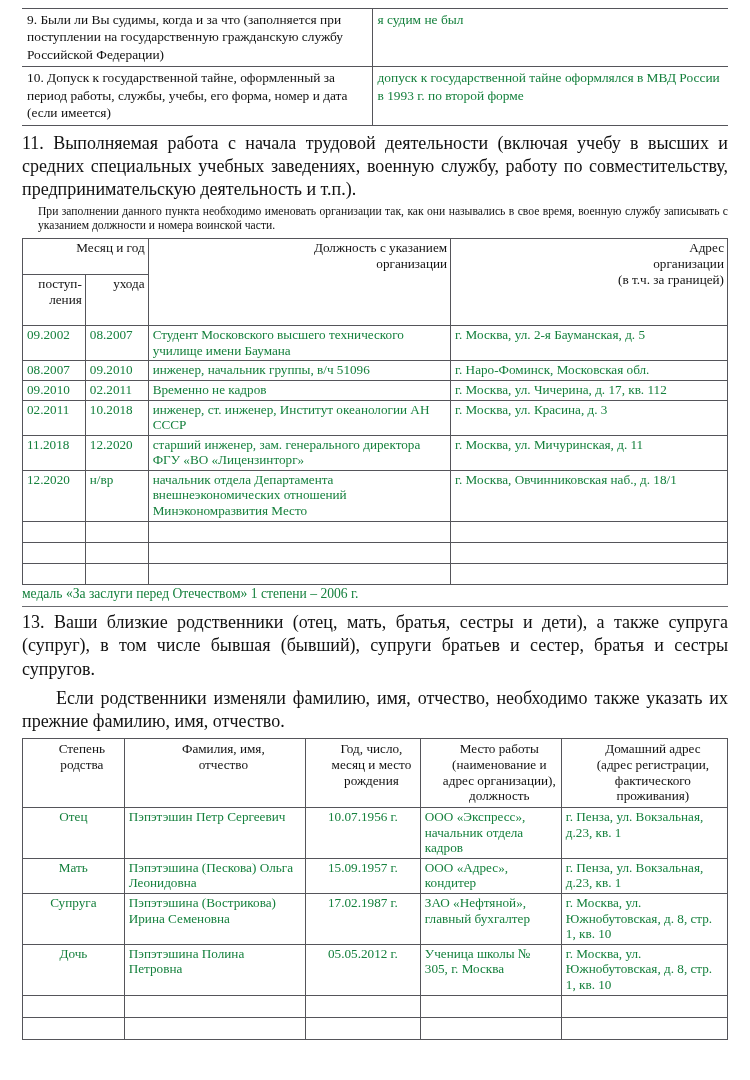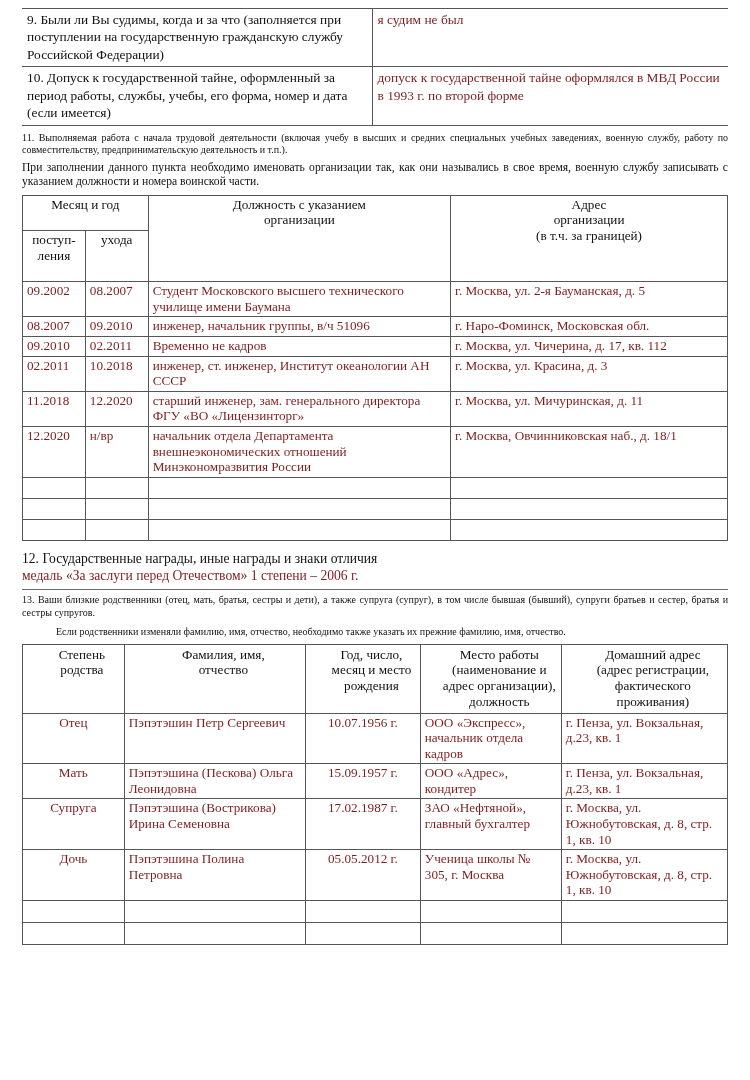--- a/index.html
+++ b/index.html
@@ -36,71 +36,71 @@
   table.grid td, table.grid th {
     border: 1px solid #55555a;
     vertical-align: top;
     padding: 1px 4px 2px 4px;
     font-size: 13.2px;
     line-height: 1.18;
     font-weight: normal;
     text-align: left;
   }
   .filled {
-    color: #7f1d1d;
+    color: #15803d;
   }
 
   
   table.qa td {
     font-size: 13.4px;
     line-height: 1.30;
     padding: 2px 5px 3px 5px;
   }
   table.qa {
     border-top: 1.6px solid #55555a;
     border-bottom: 1.6px solid #55555a;
   }
   table.qa td.q { border-left: none; }
   table.qa td.a { border-right: none; }
 
   
   .para {
-    font-size: 10px;
+    font-size: 18px;
     line-height: 1.29;
     text-align: justify;
     margin: 6px 0 0 0;
     font-family: Liberation Serif, serif;
   }
   .para.indent { text-indent: 34px; }
   .para-small {
     font-size: 11.6px;
     line-height: 1.22;
     text-align: justify;
-    margin: 4px 0 0 0;
+    margin: 4px 0 0 16px;
   }
   .sec-line {
     font-size: 13.6px;
     line-height: 1.30;
     margin: 0;
   }
   .hr {
     border: none;
     border-top: 1.4px solid #6b6b70;
     margin: 4px 0 0 0;
     height: 0;
   }
 
   
   table.work { margin-top: 5px; }
   table.work col.c1 { width: 54px; }
   table.work col.c2 { width: 54px; }
   table.work col.c3 { width: 260px; }
   table.work col.c4 { width: 238px; }
   table.work td.hd {
-    text-align: center;
+    text-align: right;
     font-size: 13.2px;
     line-height: 1.18;
     padding: 1px 3px 18px 3px;
   }
   table.work td.d {
     text-align: left;
     white-space: nowrap;
   }
   table.work tr.blank td { height: 17px; }
 
@@ -201,21 +201,21 @@
         </tr>
         <tr>
           <td class="d filled">11.2018</td>
           <td class="d filled">12.2020</td>
           <td class="filled">старший инженер, зам. генерального директора ФГУ «ВО «Лицензинторг»</td>
           <td class="filled">г. Москва, ул. Мичуринская, д. 11</td>
         </tr>
         <tr>
           <td class="d filled">12.2020</td>
           <td class="d filled">н/вр</td>
-          <td class="filled">начальник отдела Департамента внешнеэкономических отношений Минэкономразвития России</td>
+          <td class="filled">начальник отдела Департамента внешнеэкономических отношений Минэкономразвития Место</td>
           <td class="filled">г. Москва, Овчинниковская наб., д. 18/1</td>
         </tr>
 
         <tr class="blank">
           <td></td>
           <td></td>
           <td></td>
           <td></td>
         </tr>
         <tr class="blank">
@@ -226,21 +226,20 @@
         </tr>
         <tr class="blank">
           <td></td>
           <td></td>
           <td></td>
           <td></td>
         </tr>
       </tbody>
     </table>
 
-    <p class="sec-line" style="margin-top:9px;">12. Государственные награды, иные награды и знаки отличия</p>
     <p class="sec-line filled">медаль «За заслуги перед Отечеством» 1 степени – 2006 г.</p>
     <hr class="hr">
 
     <p class="para" style="margin-top:4px;">13. Ваши близкие родственники (отец, мать, братья, сестры и дети), а также супруга (супруг), в том числе бывшая (бывший), супруги братьев и сестер, братья и сестры супругов.</p>
     <p class="para indent">Если родственники изменяли фамилию, имя, отчество, необходимо также указать их прежние фамилию, имя, отчество.</p>
 
     <table class="grid rel">
       <colgroup>
         <col class="r1">
           <col class="r2">

